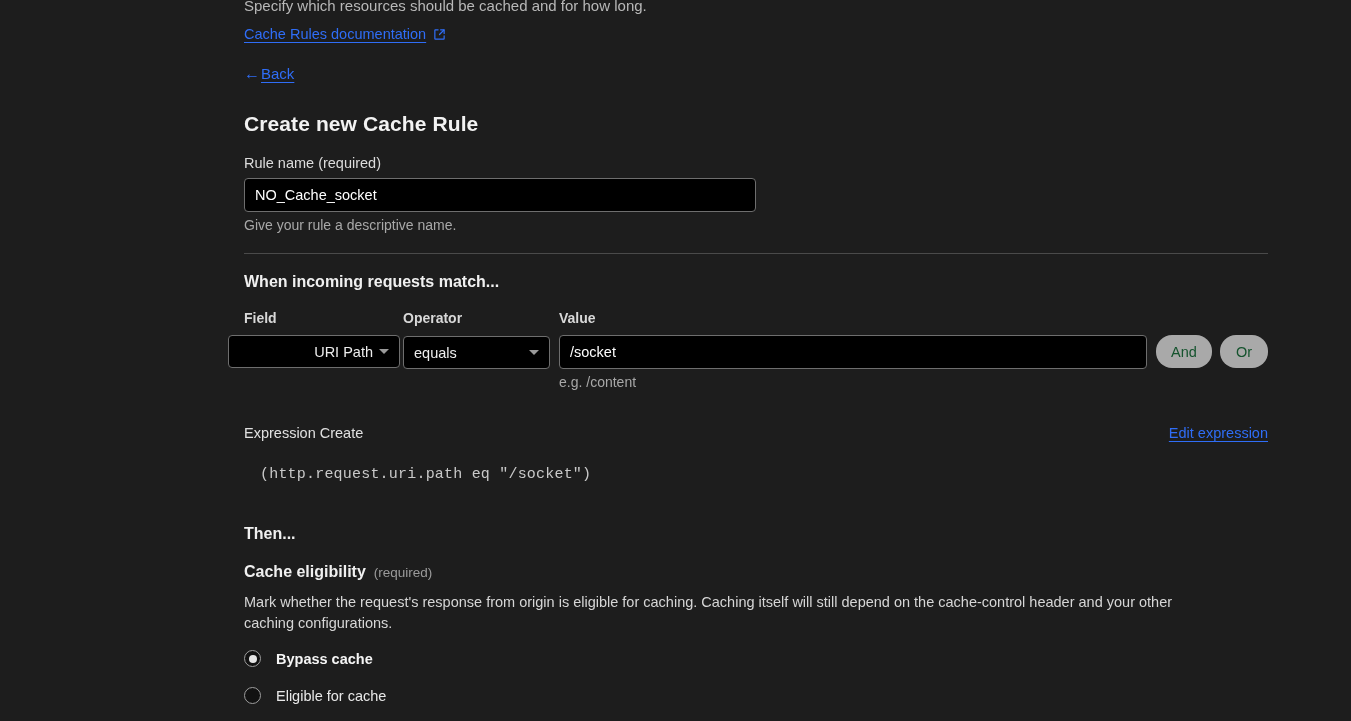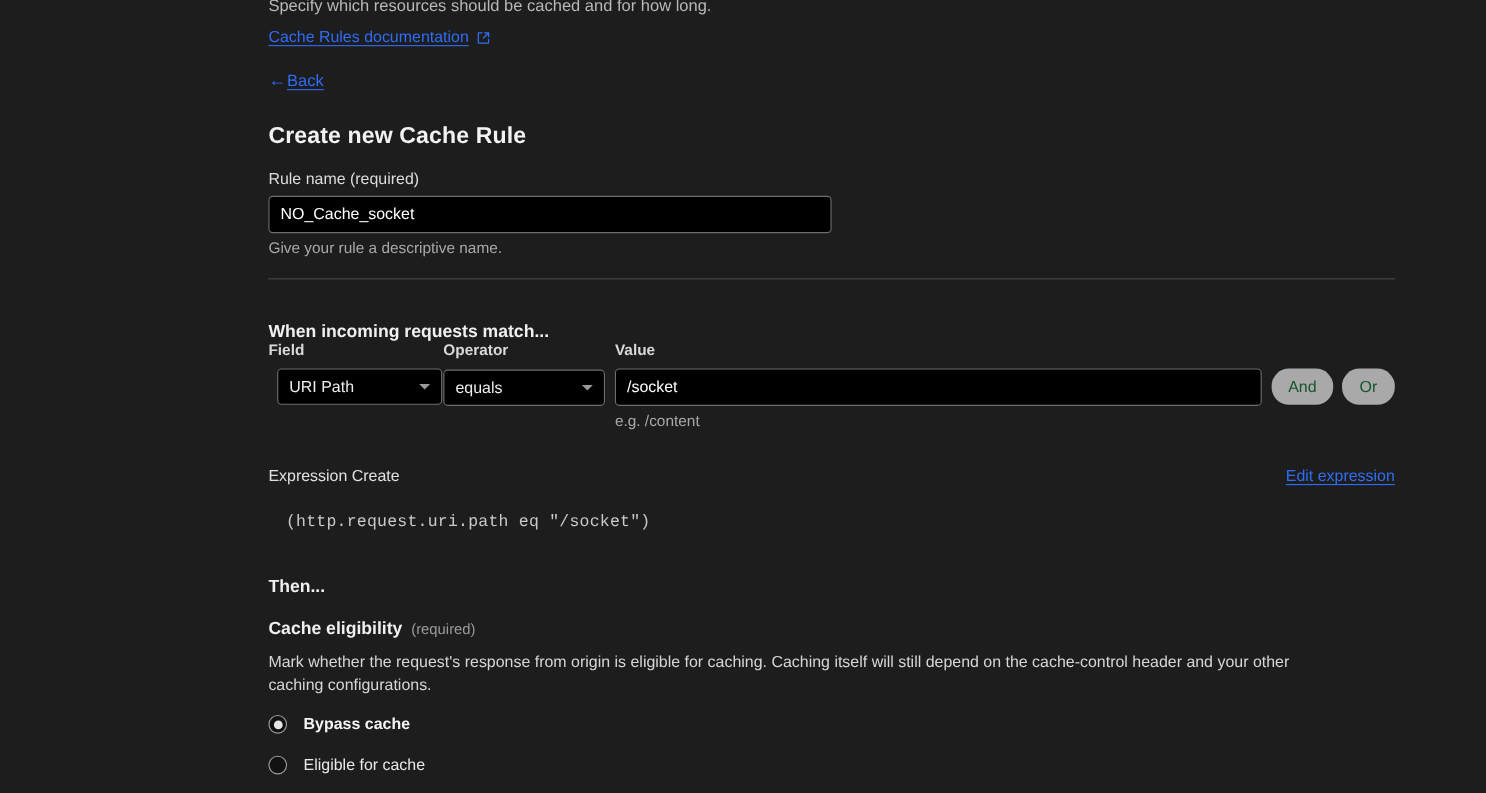--- a/index.html
+++ b/index.html
@@ -103,21 +103,21 @@
     width: 1024px; height: 1px;
     background: #4a4a4a;
   }
 
   
   .section-head {
     font-size: 16px;
     font-weight: bold;
     color: #f0f0f0;
   }
-  .when-head { position: absolute; left: 244px; top: 273px; margin-top: 20px; }
+  .when-head { position: absolute; left: 244px; top: 273px; }
 
   .col-label { position: absolute; font-size: 14px; color: #d8d8d8; font-weight: bold; }
   .lbl-field    { left: 244px; top: 310px; }
   .lbl-operator { left: 403px; top: 310px; }
   .lbl-value    { left: 559px; top: 310px; }
 
   .select-wrap {
     position: absolute;
     height: 33px;
     background: #000000;
@@ -135,21 +135,21 @@
     white-space: nowrap;
     overflow: hidden;
   }
   .caret {
     width: 0; height: 0;
     border-left: 5px solid transparent;
     border-right: 5px solid transparent;
     border-top: 5px solid #9a9a9a;
     margin-left: 6px;
   }
-  .sel-field    { left: 252px; top: 335px; width: 150px; }
+  .sel-field    { left: 228px; top: 335px; width: 172px; text-align: right; }
   .sel-operator { left: 403px; top: 336px; width: 147px; gap: 20px; }
 
   .value-input {
     position: absolute;
     left: 559px; top: 335px;
     width: 588px; height: 34px;
     background: #000000;
     border: 1px solid #6e6e6e;
     border-radius: 4px;
     color: #ffffff;

